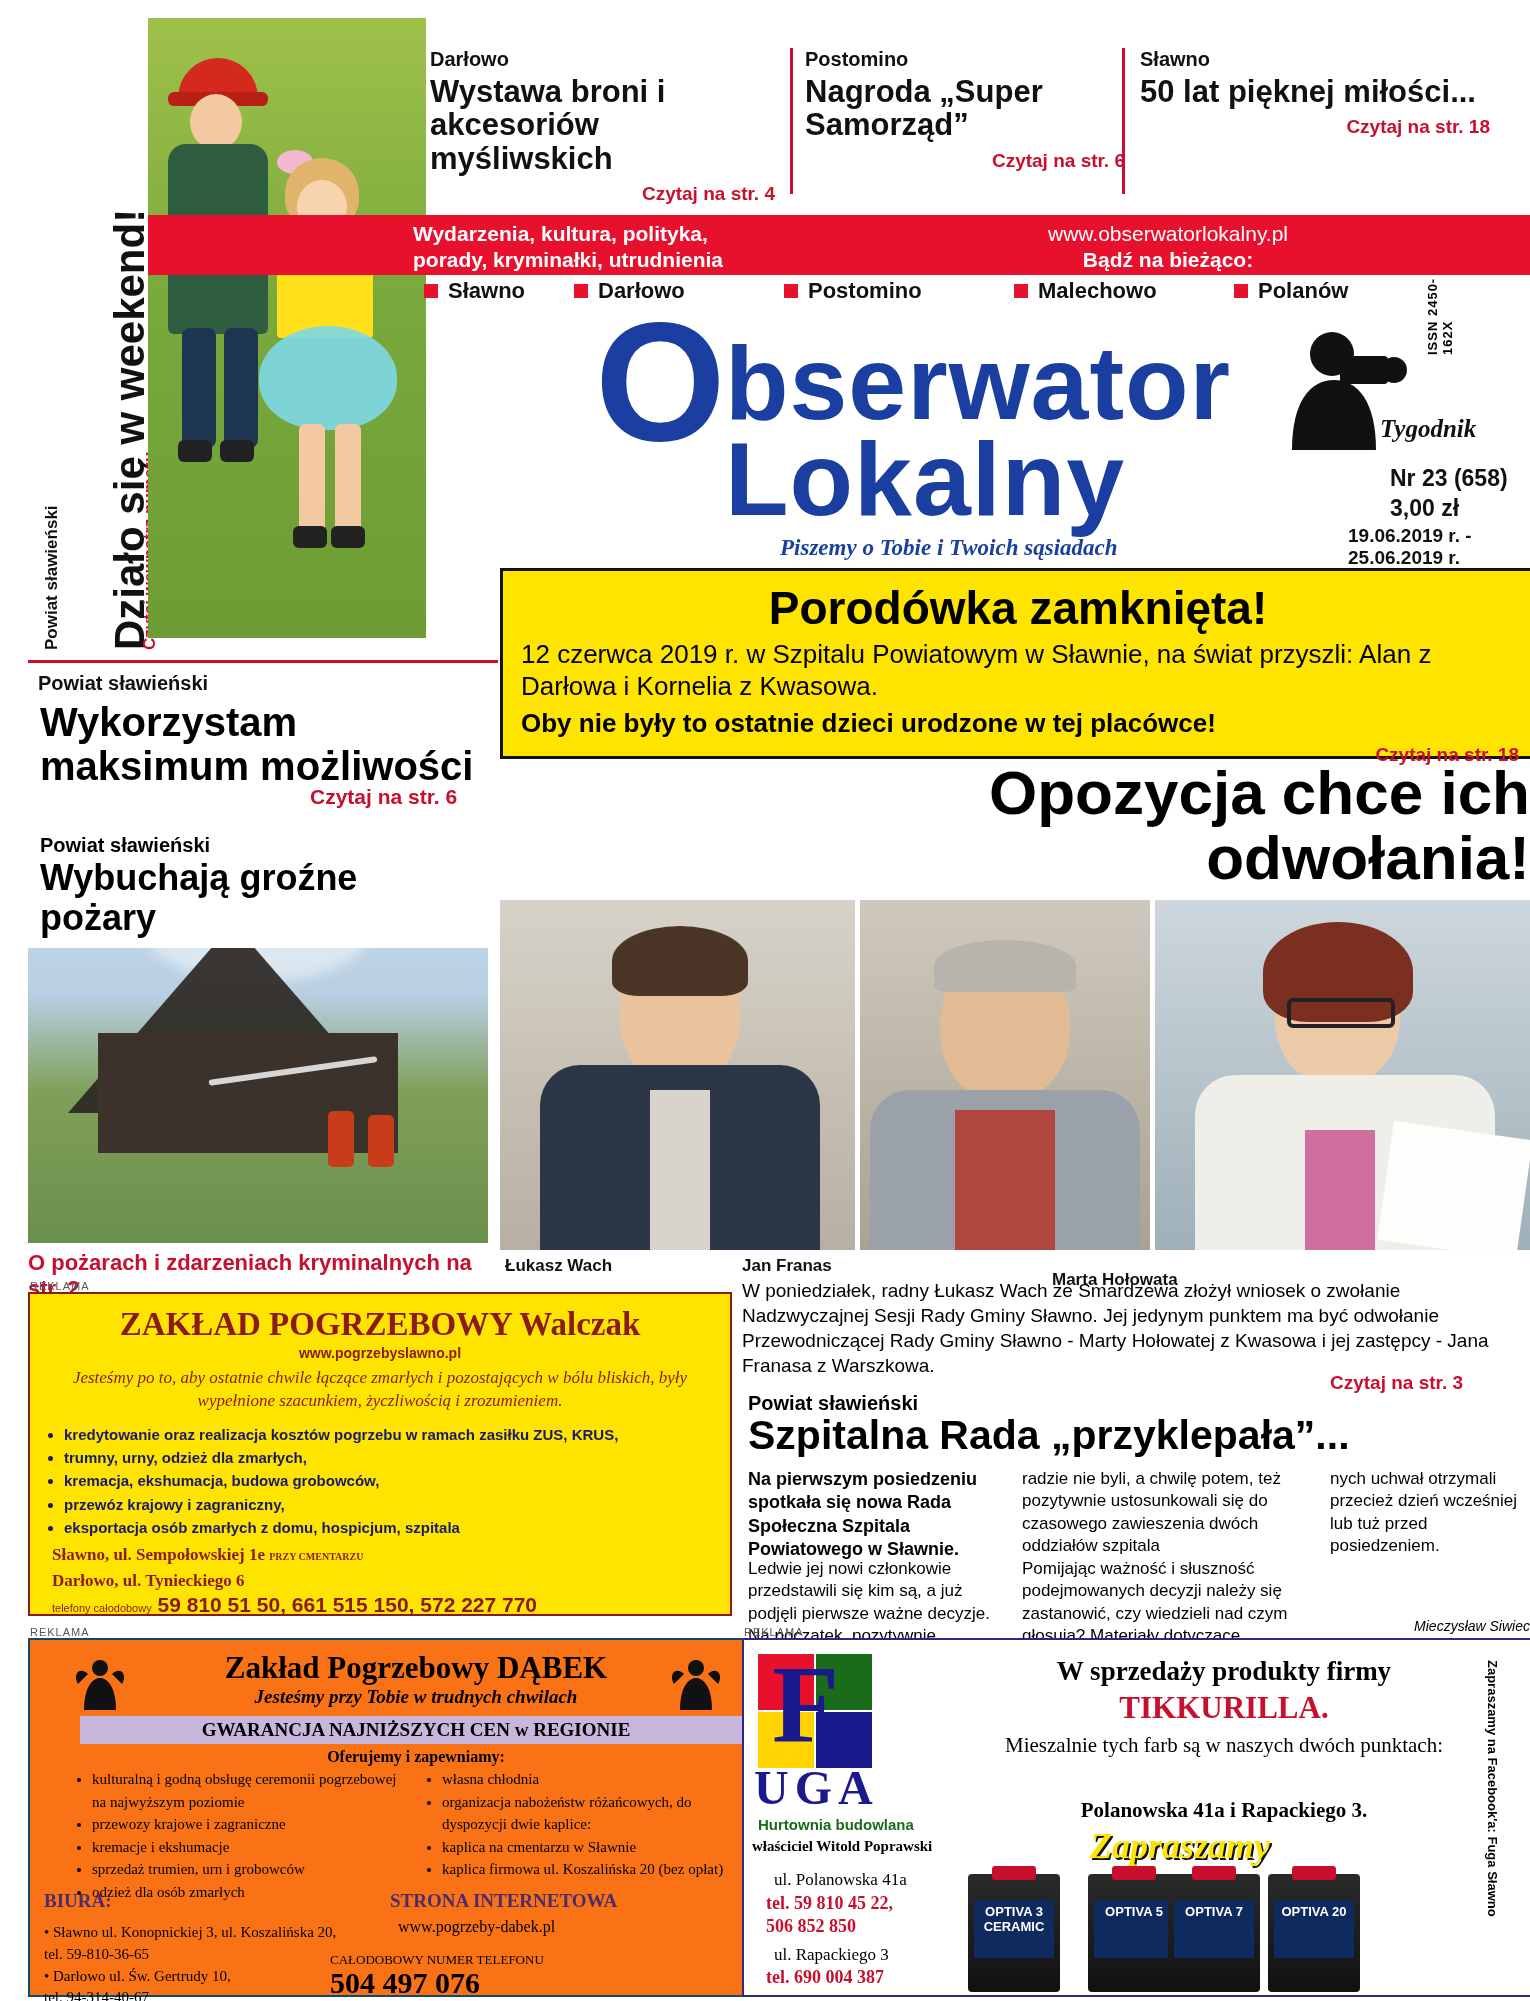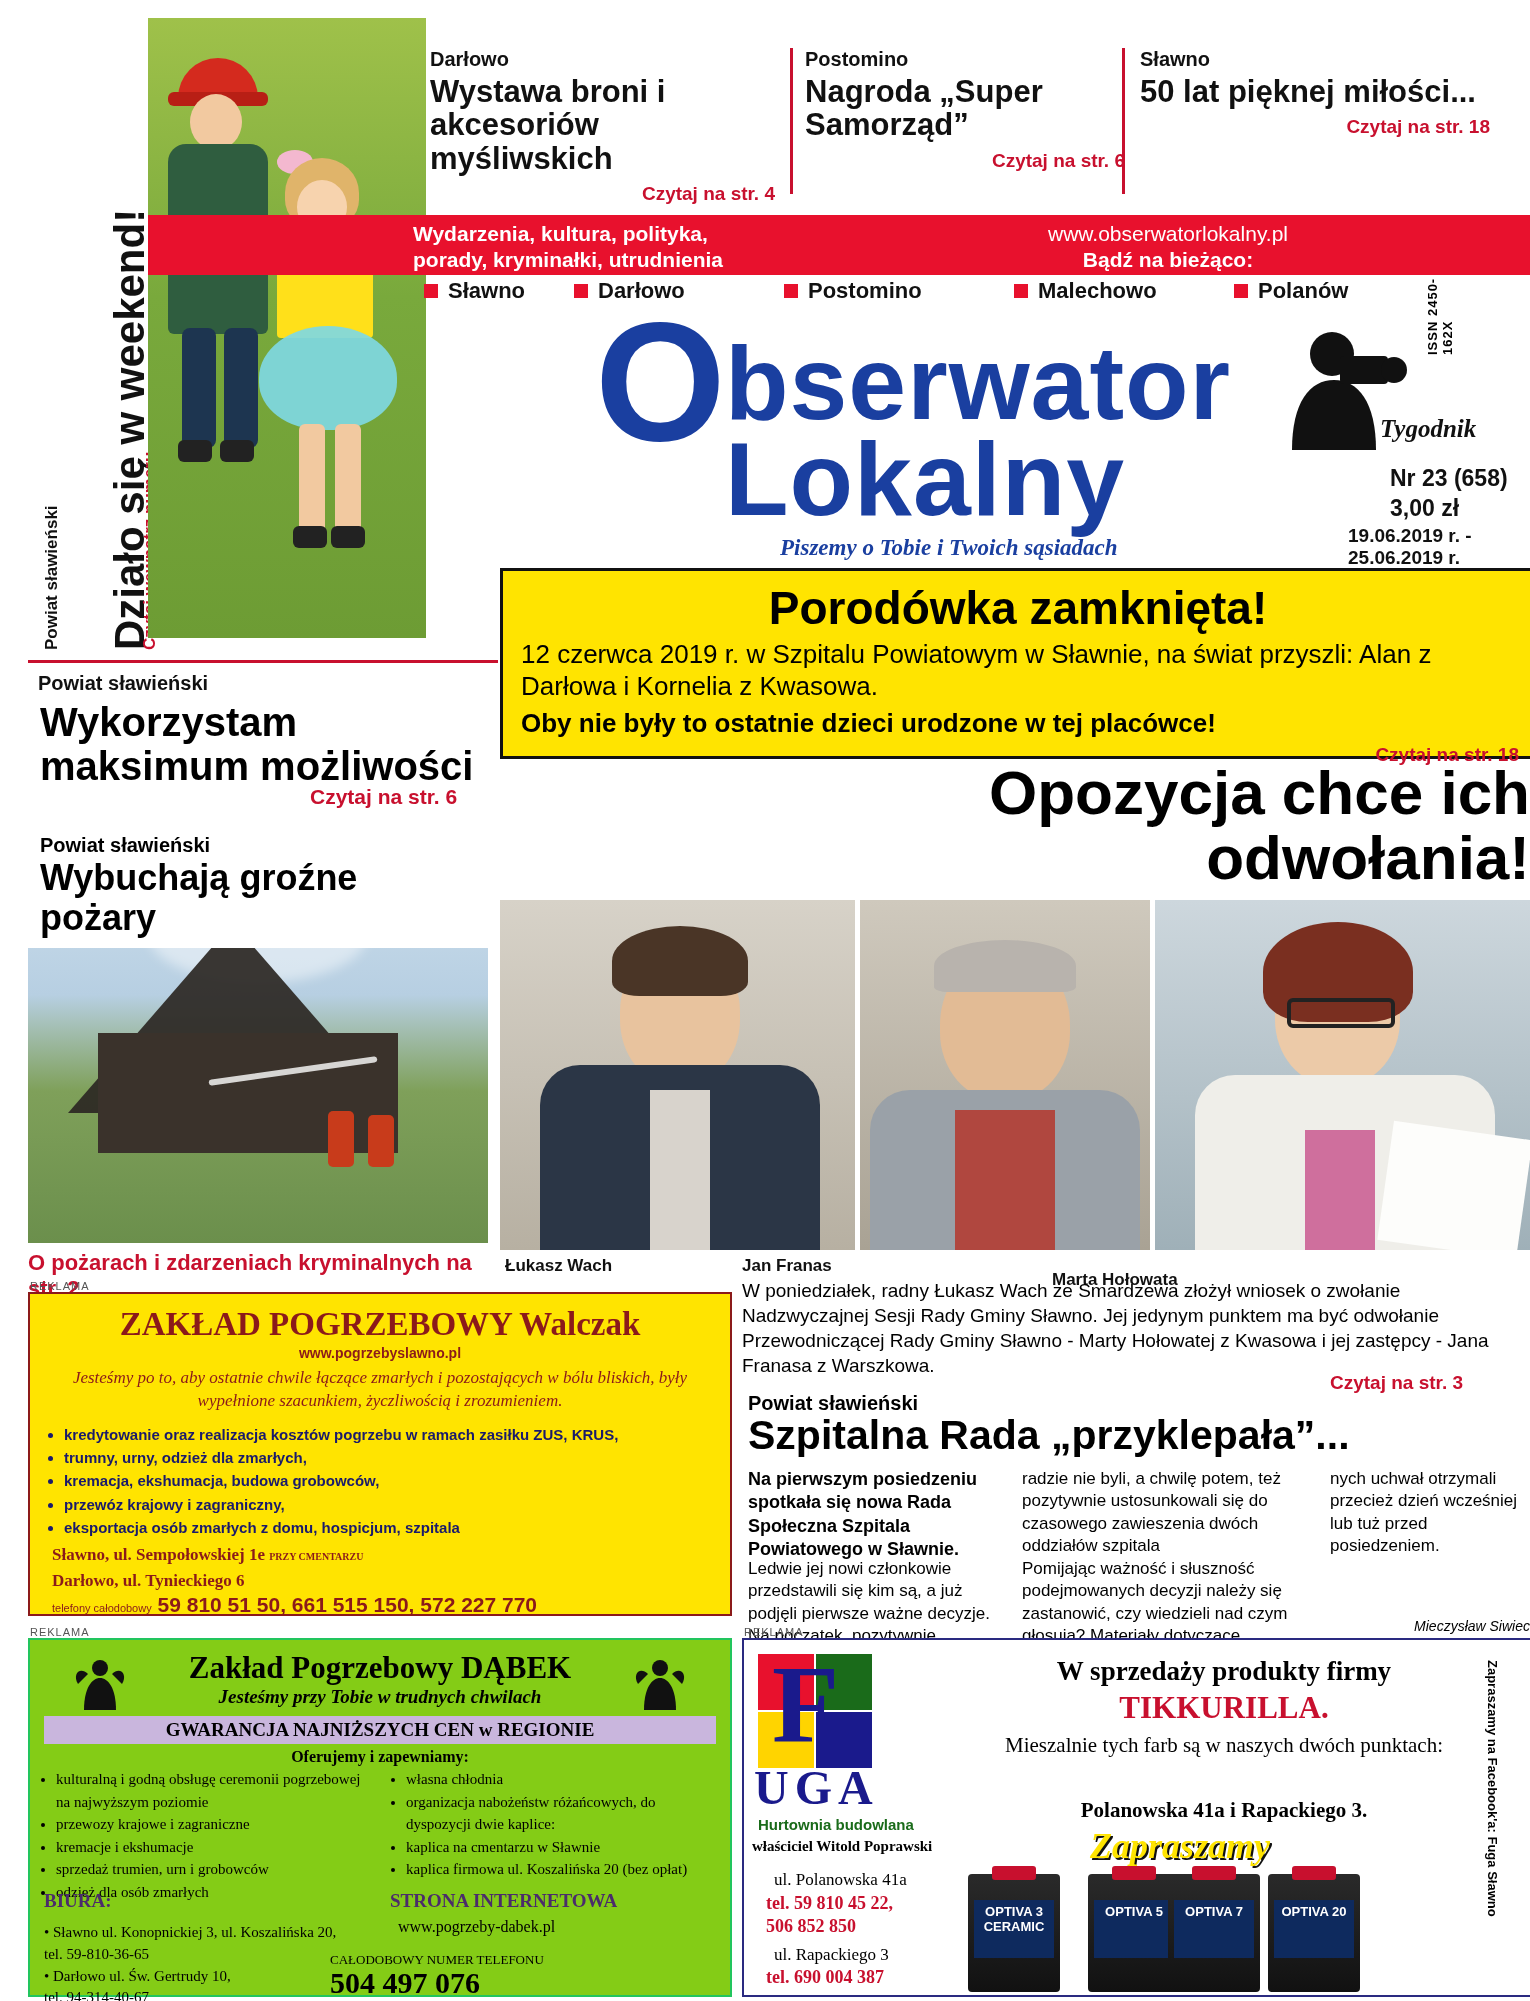--- a/index.html
+++ b/index.html
@@ -121,21 +121,21 @@
   
   .ad-label{position:absolute;font-size:11px;color:#555;letter-spacing:1px;}
   .ad1{position:absolute;left:28px;top:1292px;width:700px;height:320px;background:#ffe400;border:2px solid #8b1a1a;}
   .ad1 h3{margin:0;padding:12px 0 2px;text-align:center;font-family:"Liberation Serif",serif;font-size:33px;font-weight:bold;color:#8b1a1a;}
   .ad1 .www{text-align:center;font-size:14px;color:#8b1a1a;font-weight:bold;}
   .ad1 .it{font-family:"Liberation Serif",serif;font-style:italic;text-align:center;font-size:17px;color:#8b1a1a;line-height:1.35;padding:6px 20px 0;}
   .ad1 ul{margin:10px 0 0;padding:0 18px 0 34px;font-size:15px;font-weight:bold;color:#1a1a6b;line-height:1.55;}
   .ad1 .addr{padding:6px 0 0 22px;font-family:"Liberation Serif",serif;font-weight:bold;font-size:17px;color:#8b1a1a;}
   .ad1 .tel{padding:2px 0 0 22px;font-weight:bold;font-size:21px;color:#8b1a1a;}
 
-  .ad2{position:absolute;left:28px;top:1638px;width:700px;height:355px;background:#84cc16;border:2px solid #22c55e;}
+  .ad2{position:absolute;left:28px;top:1638px;width:700px;height:355px;background:#f97316;border:2px solid #0c4a6e;padding-left:36px;}
   .ad2 h3{margin:0;padding:10px 0 0;text-align:center;font-family:"Liberation Serif",serif;font-size:31px;font-weight:bold;}
   .ad2 .sub{text-align:center;font-family:"Liberation Serif",serif;font-style:italic;font-size:19px;font-weight:bold;}
   .ad2 .band{margin:8px 14px 0;background:#c9b6dd;text-align:center;font-family:"Liberation Serif",serif;font-weight:bold;font-size:19px;padding:3px 0;}
   .ad2 .offer{text-align:center;font-family:"Liberation Serif",serif;font-size:16px;font-weight:bold;padding-top:4px;}
   .ad2 ul{margin:2px 0 0;padding:0 8px 0 26px;font-family:"Liberation Serif",serif;font-size:15px;line-height:1.5;}
   .ad2 .cols{display:flex;}
   .ad2 .cols>div{width:50%;}
   .ad2 .biura{position:absolute;left:14px;top:250px;font-family:"Liberation Serif",serif;font-weight:bold;font-size:19px;color:#4b2c6b;text-align:center;}
   .ad2 .net{position:absolute;left:360px;top:250px;font-family:"Liberation Serif",serif;font-weight:bold;font-size:19px;color:#4b2c6b;}
   .ad2 .www2{position:absolute;left:368px;top:278px;font-family:"Liberation Serif",serif;font-size:16px;}

